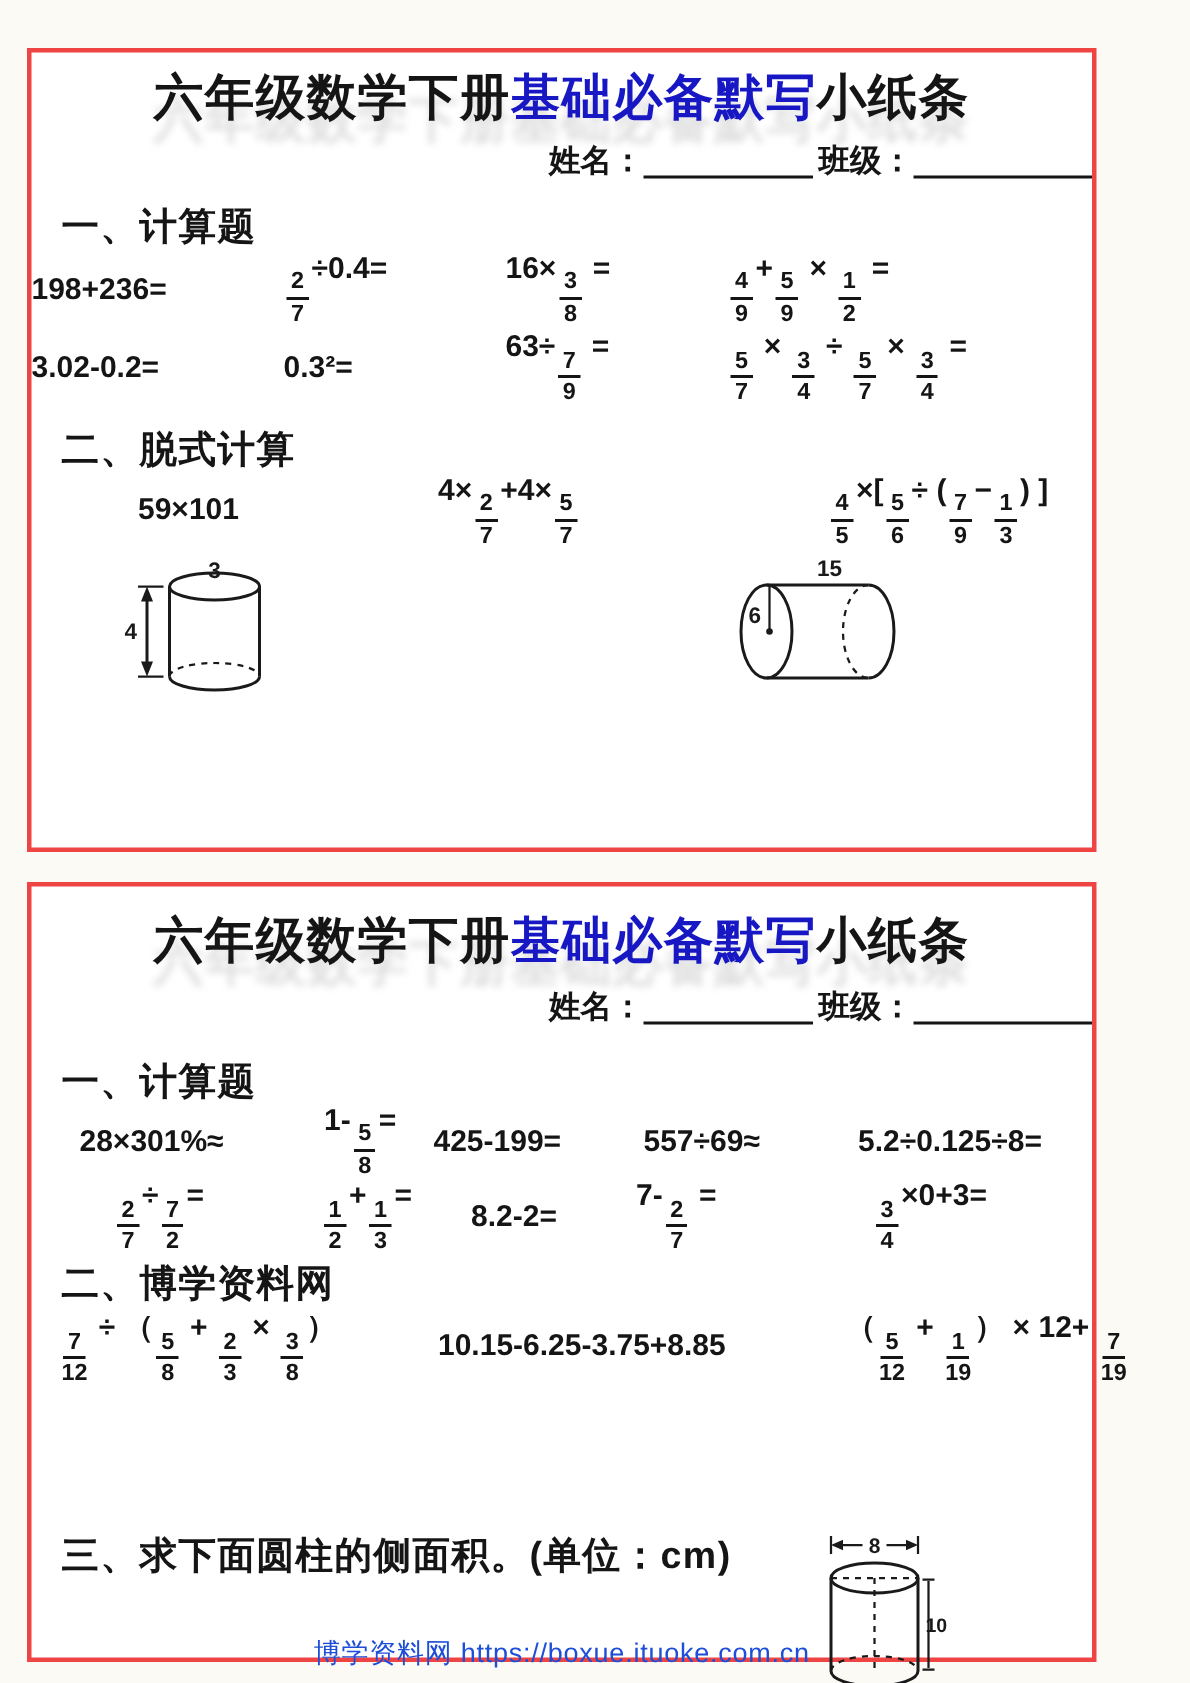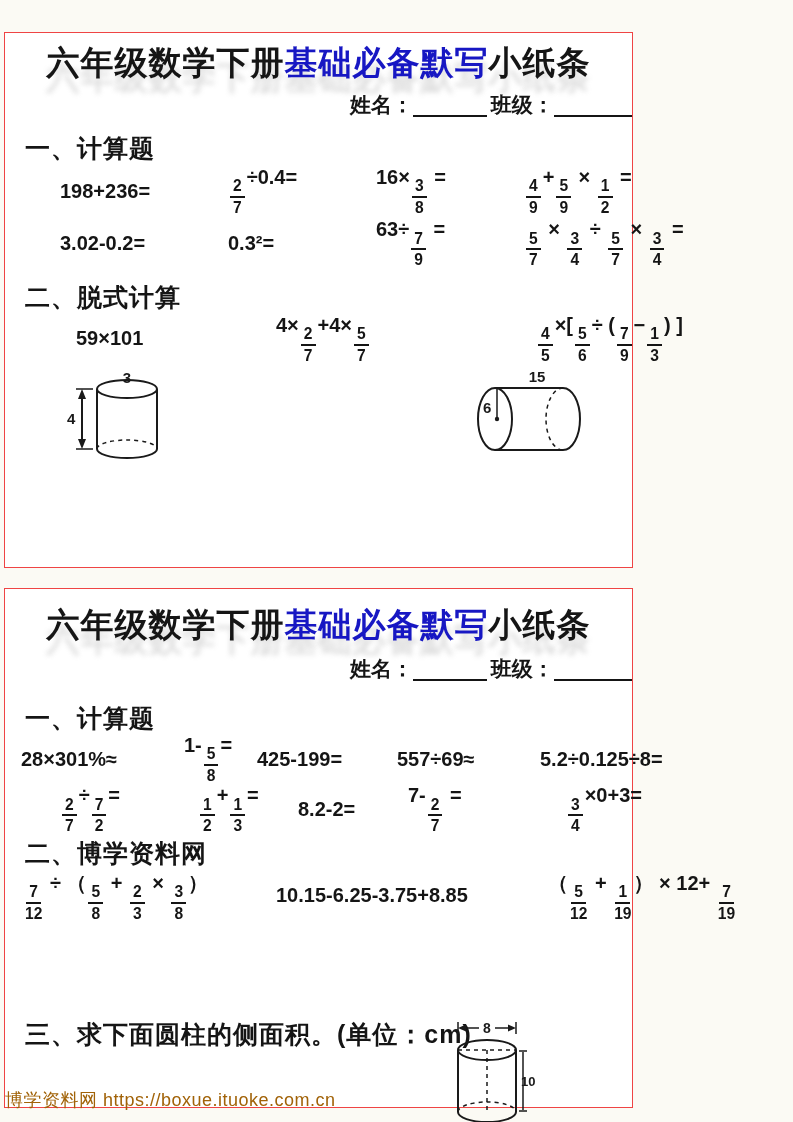--- a/index.html
+++ b/index.html
@@ -7,23 +7,23 @@
   body {
     font-family: "Liberation Sans", "DejaVu Sans", sans-serif;
     background:#fbfaf4;
     color:#151515;
     width:793px; height:1122px;
     position:relative;
     overflow:hidden;
   }
   .card {
     position:absolute;
-    left:4px; width:629px;
+    left:18px; width:713px;
     background:#ffffff;
-    border:1px solid #ef4444;
+    border:3px solid #ef4444;
   }
   .card-1 { top:32px; height:536px; }
   .card-2 { top:588px; height:520px; }
 
   .card-title {
     margin-top:8px;
     text-align:center;
     font-size:33px;
     font-weight:900;
     letter-spacing:1px;
@@ -59,27 +59,27 @@
     height:28px;
     letter-spacing:1px;
   }
   .prob-row {
     display:grid;
     align-items:center;
     font-size:20px;
     font-weight:600;
     white-space:nowrap;
   }
-  .c1-r1, .c1-r2 { grid-template-columns:168px 148px 148px auto; padding-left:55px; min-height:48px; }
+  .c1-r1, .c1-r2 { grid-template-columns:168px 148px 148px auto; min-height:48px; }
   .c1-r1 { margin-top:6px; }
   .c1-r2 { margin-top:2px; }
   .c1-r3 { grid-template-columns:200px 260px auto; padding-left:71px; min-height:56px; margin-top:2px; }
   .c1 .sec-h3 { margin-top:82px; }
 
-  .c2-r1 { grid-template-columns:163px 73px 140px 143px auto; padding-left:16px; min-height:50px; margin-top:4px; }
+  .c2-r1 { grid-template-columns:163px 73px 140px 143px auto; padding-left:32px; min-height:50px; margin-top:4px; }
   .c2-r2 { grid-template-columns:138px 100px 110px 158px auto; padding-left:55px; min-height:50px; }
   .c2-r3 { grid-template-columns:253px 272px auto; padding-left:18px; min-height:58px; margin-top:2px; }
 
   .prob { display:inline-block; }
 
   .frac {
     display:inline-flex;
     flex-direction:column;
     align-items:center;
     vertical-align:-0.48em;
@@ -100,23 +100,23 @@
   .fig svg { display:block; }
 
   .sect3-c2 { position:relative; margin-top:93px; height:118px; }
   .sect3-c2 .sec-h { margin-top:12px; }
   .c2-cylinder { position:absolute; top:0px; right:92px; }
 
   .footer-watermark {
     position:absolute;
     left:0; right:0;
     bottom:24px;
-    text-align:left;
+    text-align:center;
     font-size:18px;
-    color:#a16207;
+    color:#1d4ed8;
     font-weight:400;
     letter-spacing:0.5px;
   }
 </style>
 </head>
 <body>
 
 <div class="card card-1 c1">
   <div class="card-title">
     <span>六年级数学下册</span><span class="title-blue">基础必备默写</span><span>小纸条</span>

